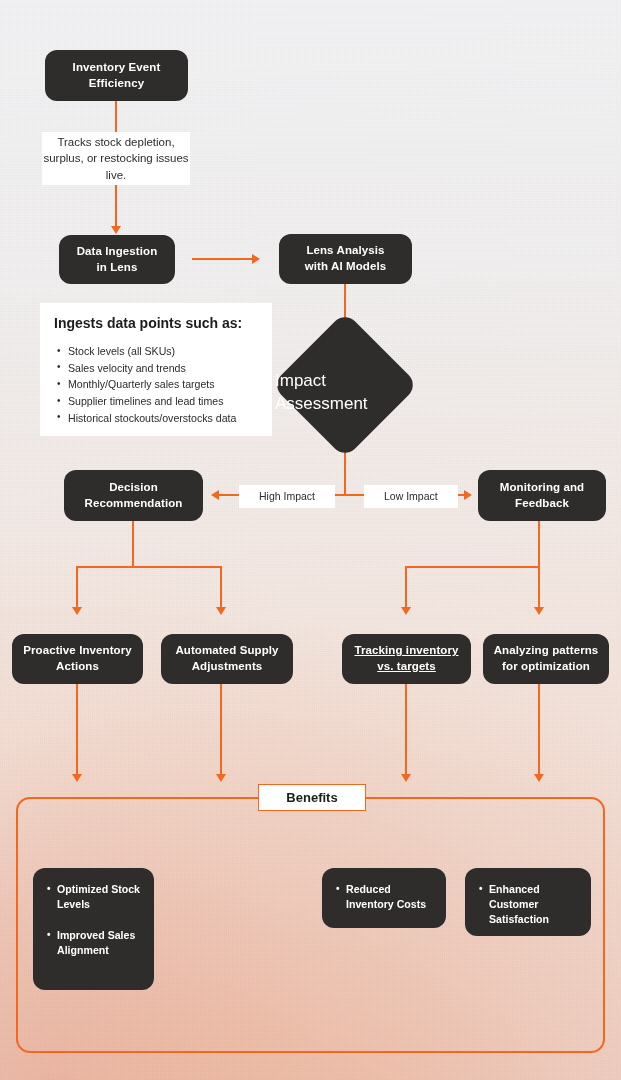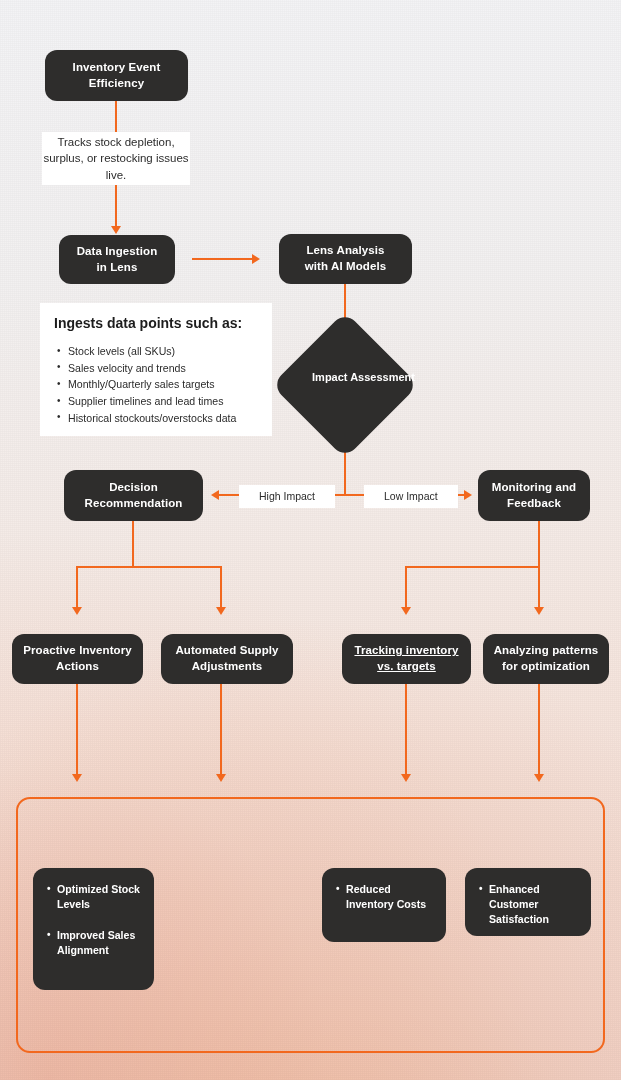--- a/index.html
+++ b/index.html
@@ -101,24 +101,24 @@
     width: 104px;
     height: 104px;
     background: #2e2d2c;
     border-radius: 14px;
     transform: rotate(45deg);
     z-index: 3;
   }
   .diamond-label {
     position: absolute;
     width: 140px;
-    text-align: right;
+    text-align: left;
     color: #ffffff;
-    font-size: 11px;
-    font-weight: bold;
+    font-size: 17px;
+    font-weight: normal;
     line-height: 1.35;
     z-index: 5;
   }
 
   .edge {
     position: absolute;
     background: #f2681e;
     z-index: 2;
   }
   .edge.v { width: 2px; }
@@ -289,21 +289,21 @@
   <div class="edge-label" style="left:239px; top:485px;">High Impact</div>
   <div class="edge-label" style="left:364px; top:485px;">Low Impact</div>
 
   <div class="node" style="left:64px; top:470px; width:139px; height:51px;">
     <div>
       <span>Decision</span>
       <span>Recommendation</span>
     </div>
   </div>
 
-  <div class="node" style="left:478px; top:470px; width:112px; height:51px;">
+  <div class="node" style="left:478px; top:470px; width:128px; height:51px;">
     <div>
       <span>Monitoring and</span>
       <span>Feedback</span>
     </div>
   </div>
 
   <div class="edge v" style="left:132px; top:521px; height:46px;"></div>
   <div class="edge h" style="left:76px; top:566px; width:145px;"></div>
   <div class="edge v" style="left:76px; top:566px; height:45px;"></div>
   <div class="arrowhead down" style="left:72px; top:607px;"></div>
@@ -351,30 +351,31 @@
   <div class="edge v" style="left:220px; top:684px; height:95px;"></div>
   <div class="arrowhead down" style="left:216px; top:774px;"></div>
 
   <div class="edge v" style="left:405px; top:684px; height:95px;"></div>
   <div class="arrowhead down" style="left:401px; top:774px;"></div>
 
   <div class="edge v" style="left:538px; top:684px; height:95px;"></div>
   <div class="arrowhead down" style="left:534px; top:774px;"></div>
 
   <div class="benefits-frame"></div>
+  <div class="benefits-chip">Benefits</div>
 
   <div class="bcard" style="left:33px; top:868px; width:121px; height:122px;">
     <ul>
       <li>Optimized Stock Levels</li>
       <li>Improved Sales Alignment</li>
     </ul>
   </div>
 
 
-  <div class="bcard" style="left:322px; top:868px; width:124px; height:74px;">
+  <div class="bcard" style="left:322px; top:868px; width:124px; height:60px;">
     <ul>
       <li>Reduced Inventory Costs</li>
     </ul>
   </div>
 
   <div class="bcard" style="left:465px; top:868px; width:126px; height:68px;">
     <ul>
       <li>Enhanced Customer Satisfaction</li>
     </ul>
   </div>

